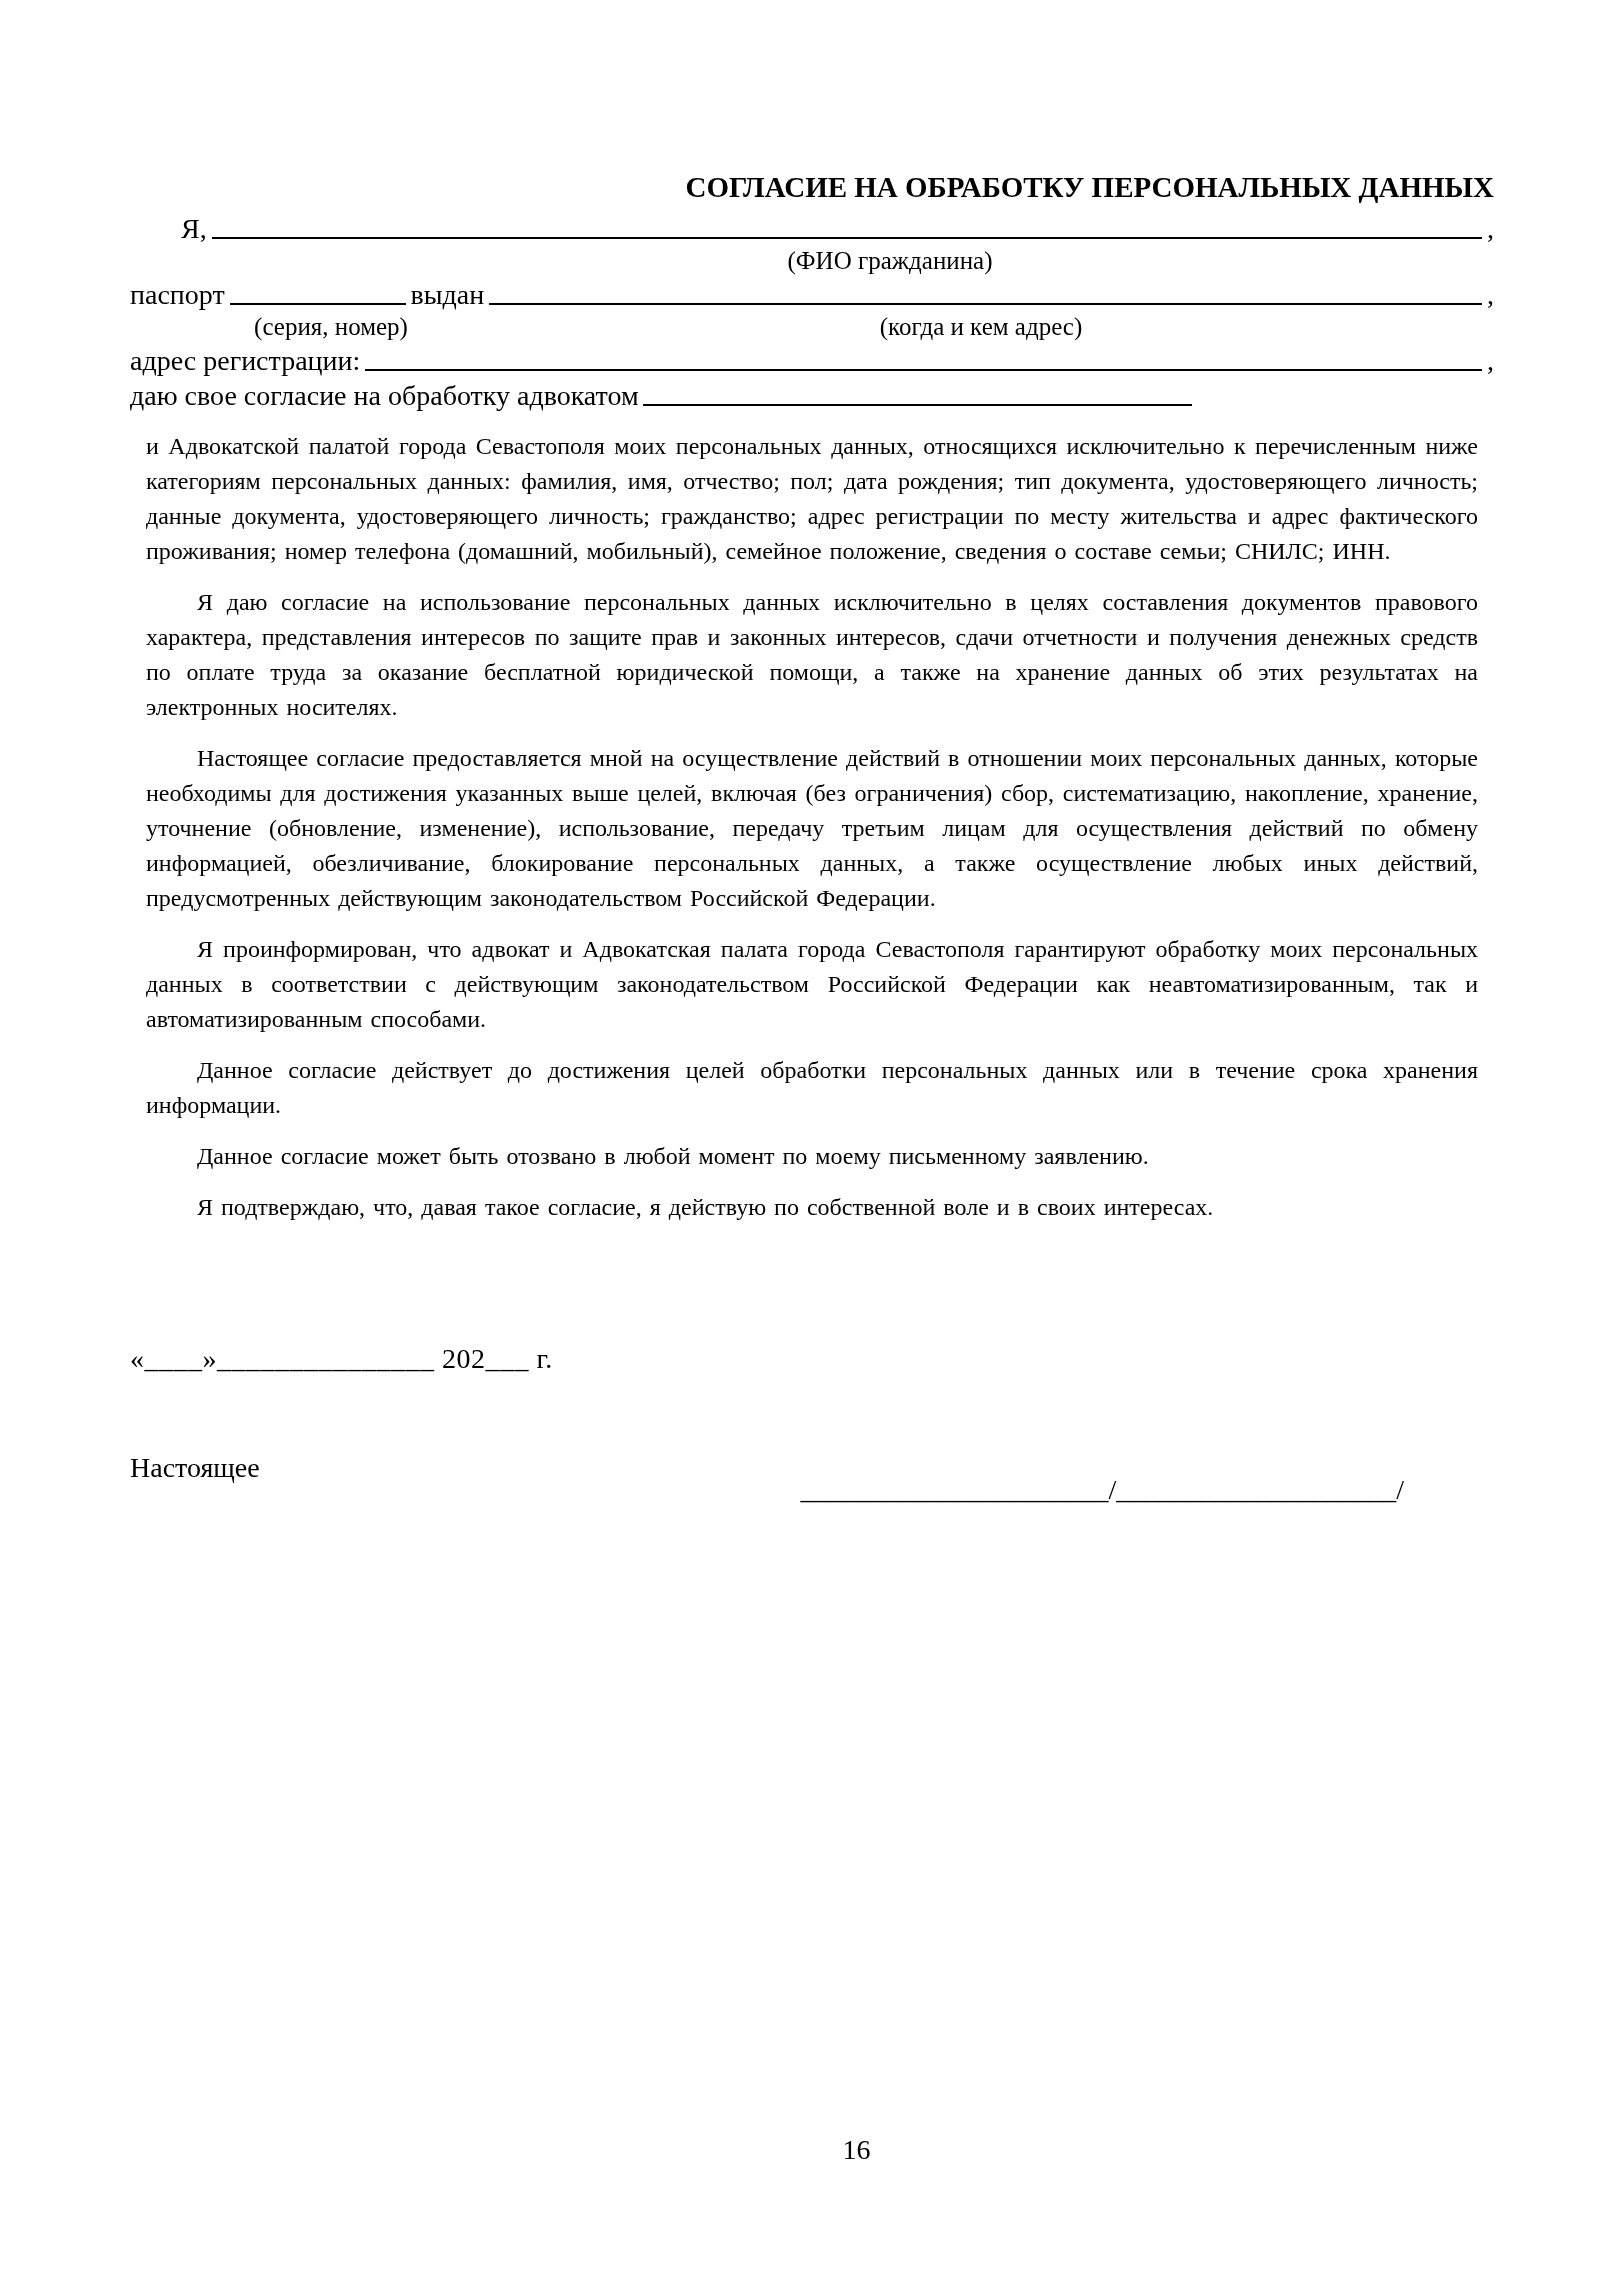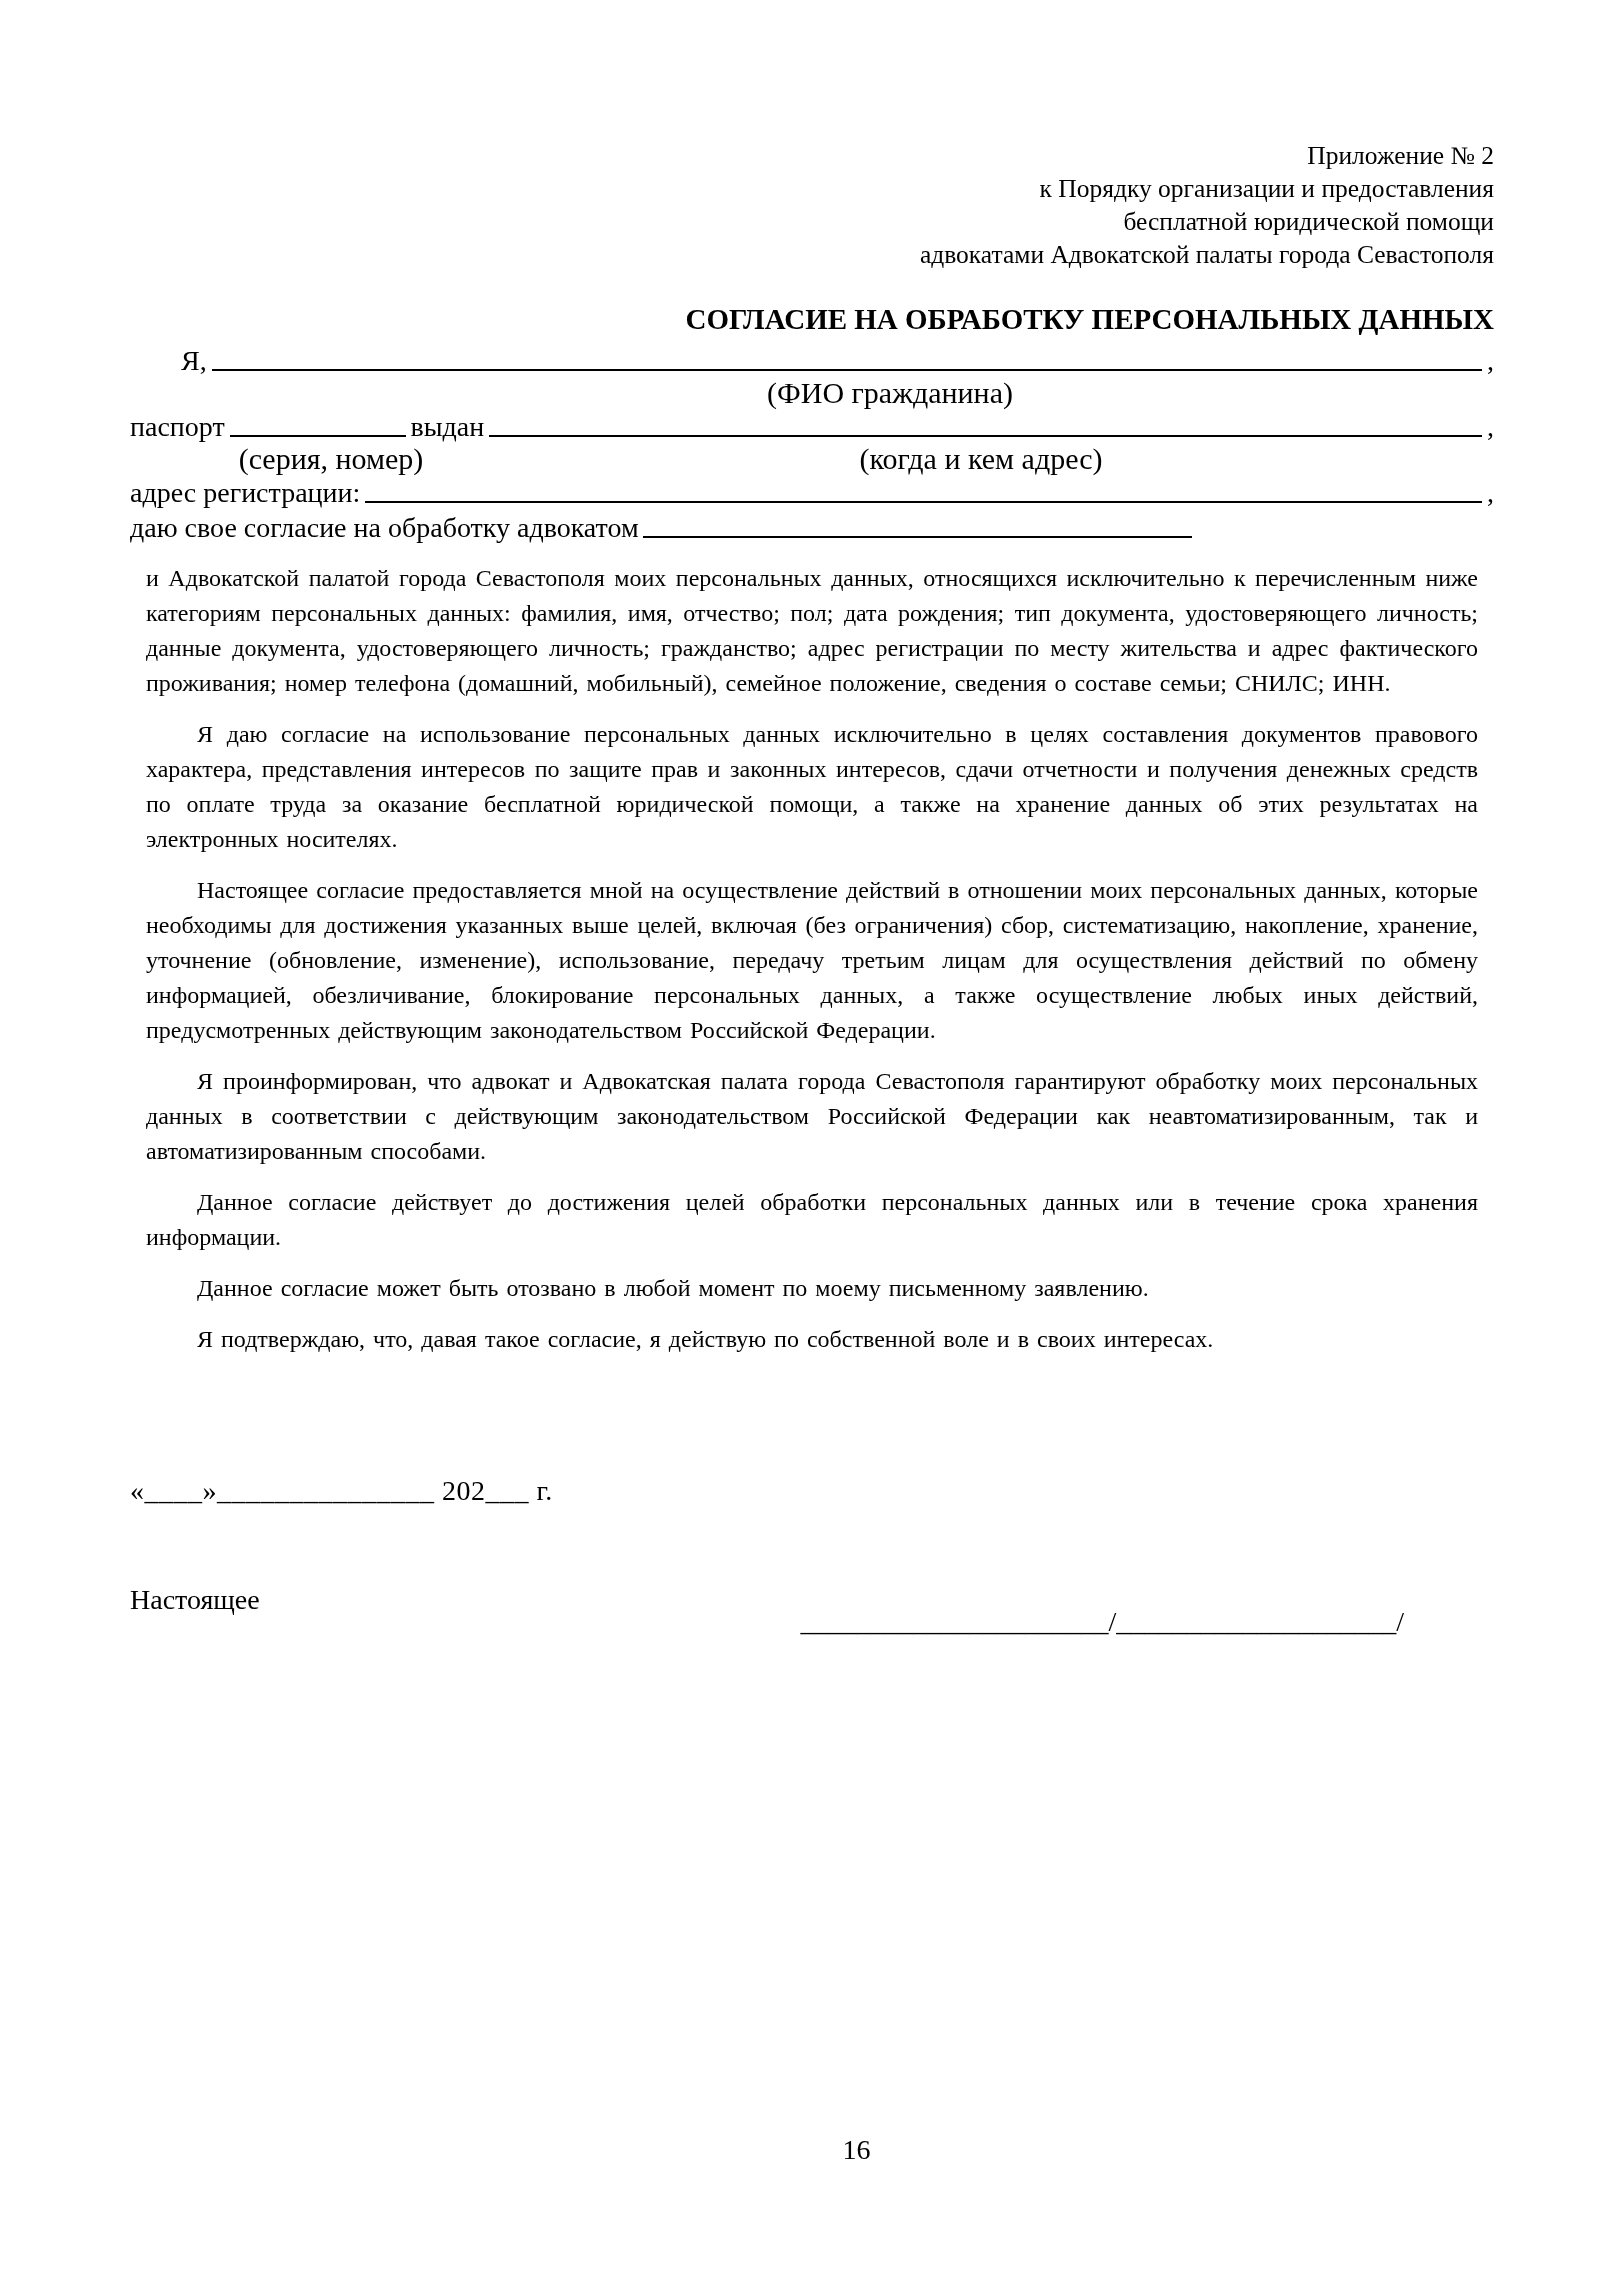--- a/index.html
+++ b/index.html
@@ -25,21 +25,21 @@
   .row .lbl { flex:none; }
   .indent { padding-left:51px; }
   .blank {
     flex:1 1 auto;
     border-bottom:2px solid #000;
     margin:0 4.9px 6.9px 4.9px;
     height:2px;
   }
   .blank.narrow { flex:0 0 176px; }
   .blank.fixed  { flex:0 0 549px; }
-  .caption-row { position:relative; height:31px; font-size:30px; line-height:29px; }
+  .caption-row { position:relative; height:31px; font-size:25px; line-height:29px; }
   .cap { position:absolute; top:0; transform:translateX(-50%); white-space:nowrap; }
   .cap-fio    { left:760px; }
   .cap-series { left:201px; }
   .cap-issued { left:851px; }
   .para {
     margin:16px; font-size:24px; line-height:35px;
     text-align:justify; text-indent:51px; word-spacing:2px;
   }
   .para.noindent { text-indent:0; }
   .date-row { margin-top:116px; font-size:28px; line-height:35px; letter-spacing:0.5px; }
@@ -49,26 +49,20 @@
     position:absolute; bottom:127px; left:0; width:100%;
     box-sizing:border-box; padding-left:92px;
     text-align:center; font-size:28px;
   }
 </style>
 </head>
 <body>
 
 <div class="page">
 
-  <div class="header">
-    <div>Приложение  № 2</div>
-    <div>к Порядку организации и предоставления</div>
-    <div>бесплатной юридической помощи</div>
-    <div>адвокатами Адвокатской палаты города Севастополя</div>
-  </div>
 
   <div class="title">СОГЛАСИЕ НА ОБРАБОТКУ ПЕРСОНАЛЬНЫХ ДАННЫХ</div>
 
   <div class="row indent">
     <span class="lbl">Я,</span>
     <span class="blank"></span>
     <span class="lbl">,</span>
   </div>
   <div class="caption-row">
     <span class="cap cap-fio">(ФИО гражданина)</span>

